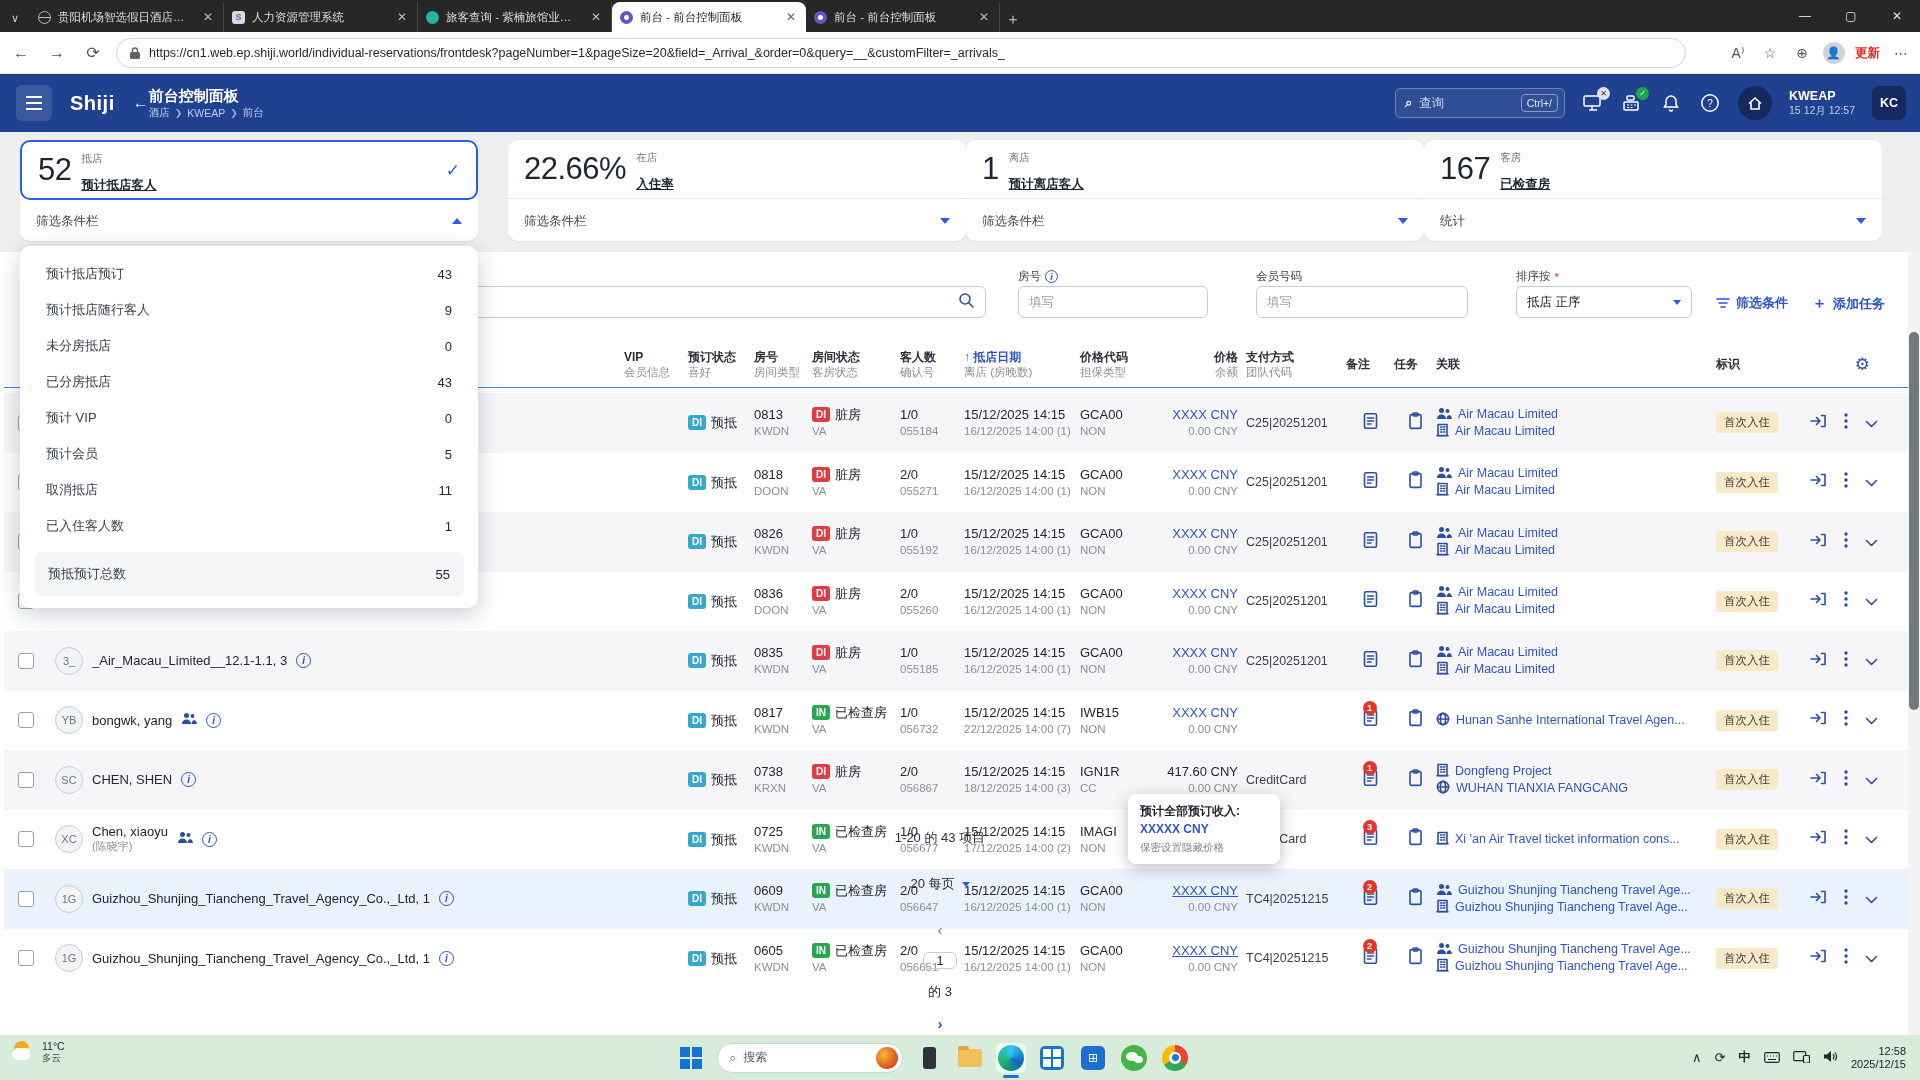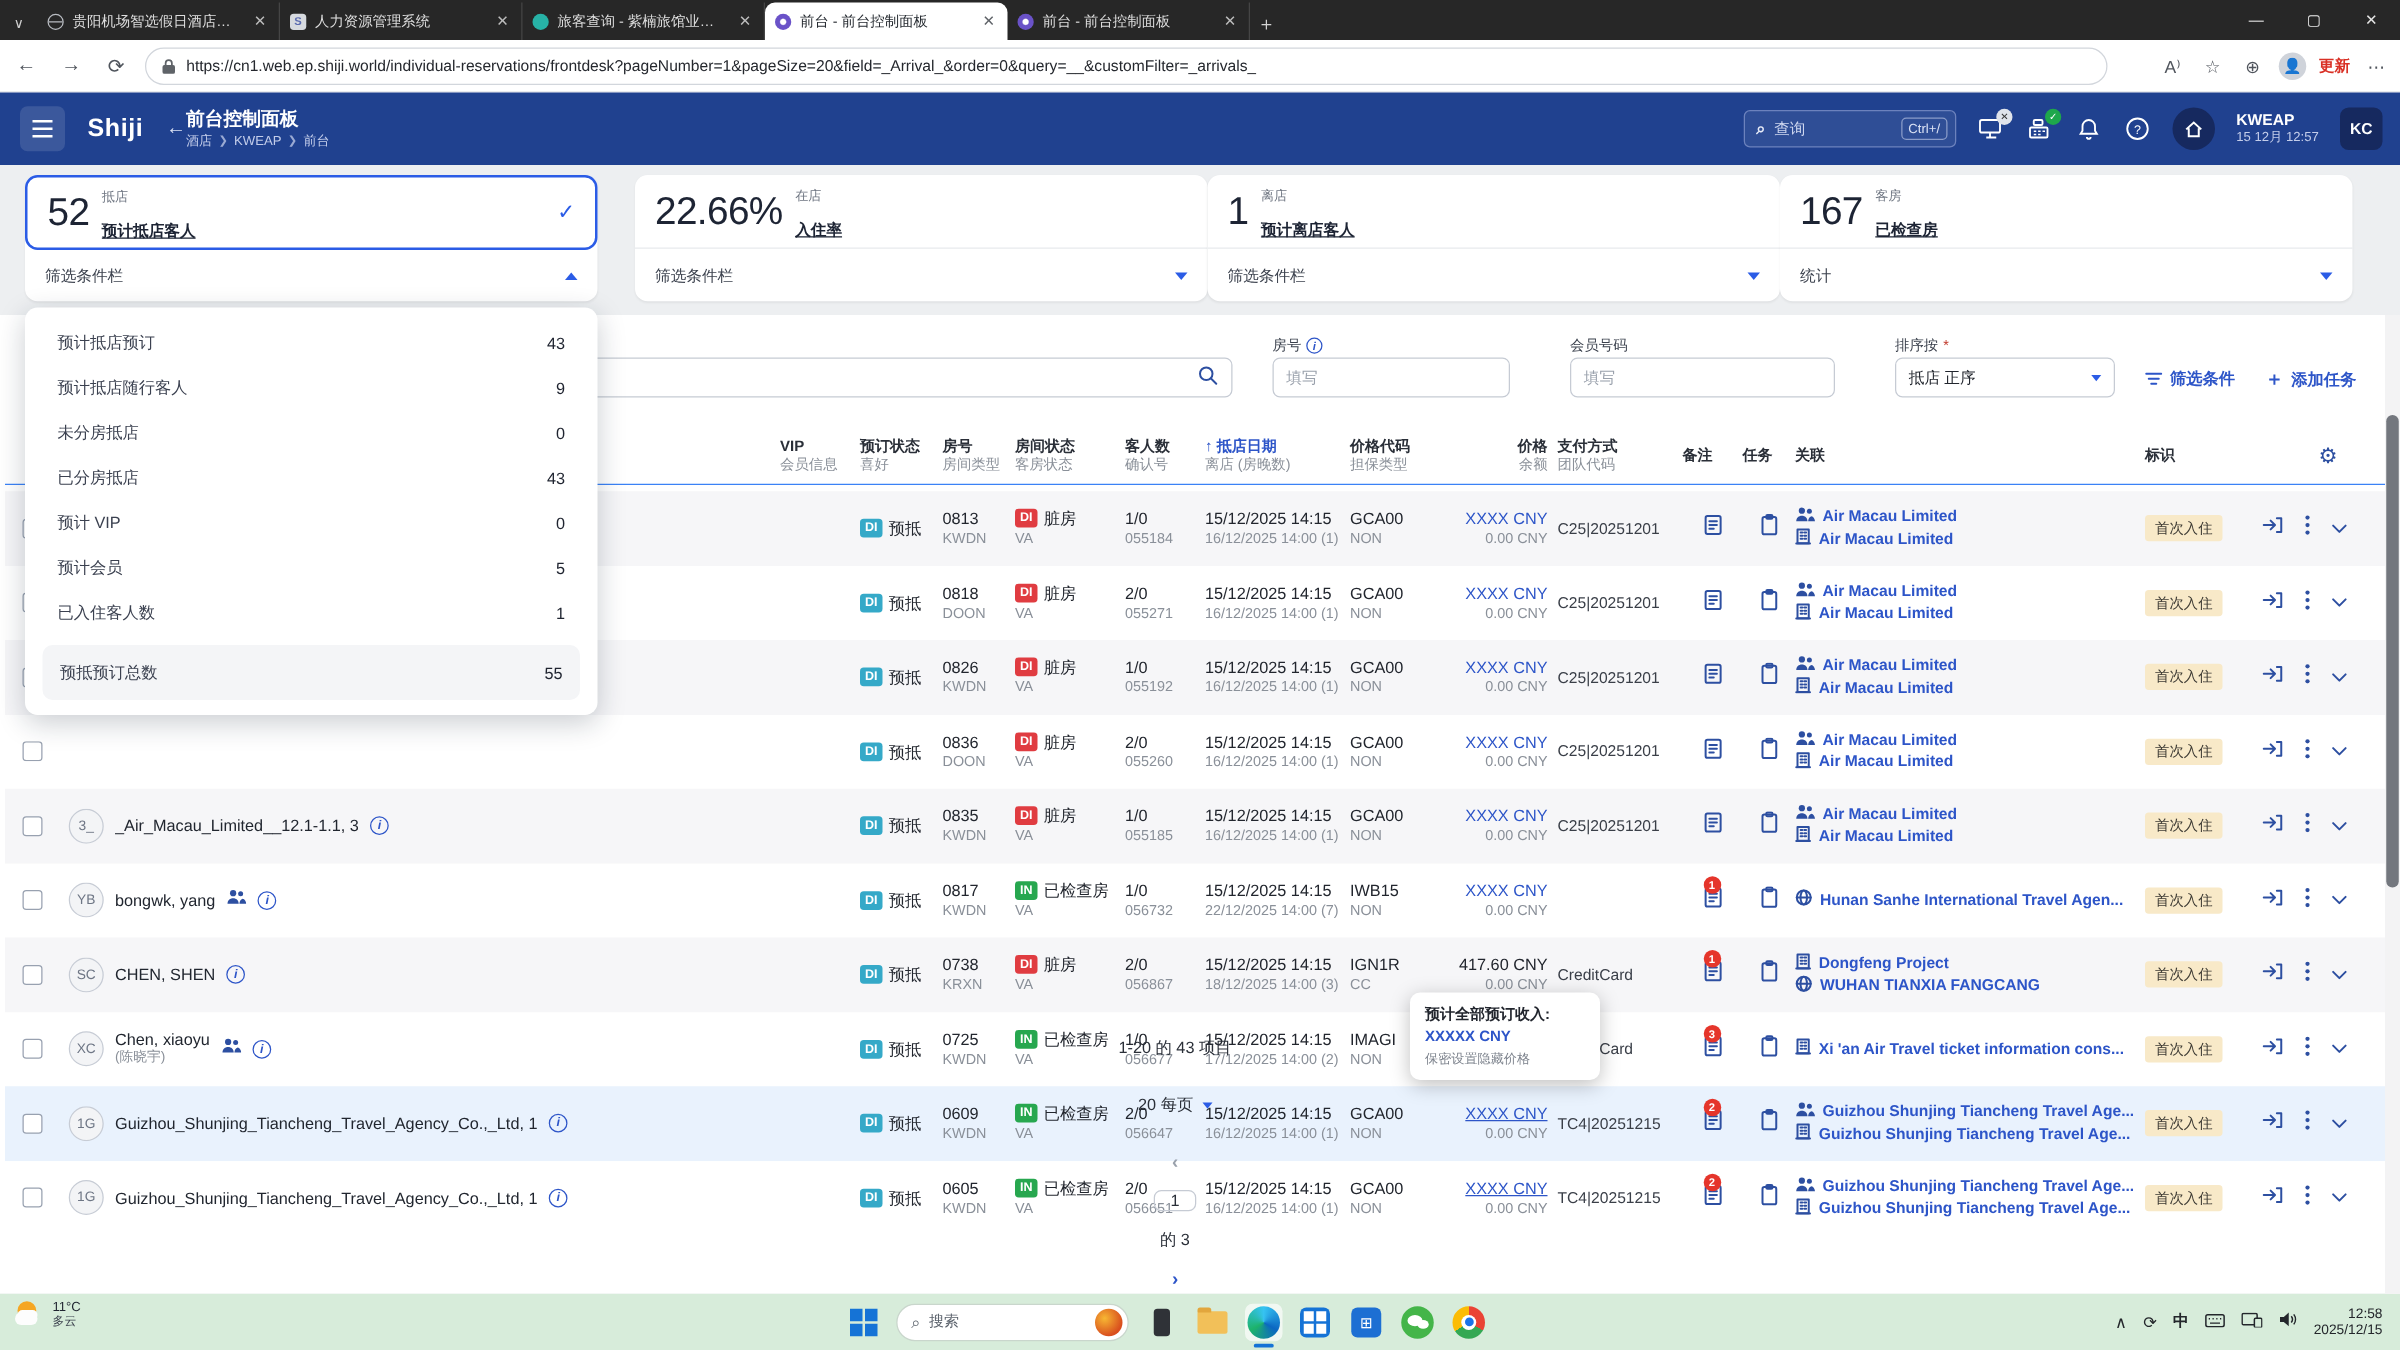--- a/index.html
+++ b/index.html
@@ -113,21 +113,21 @@
   .bdg.green{background:#27a74f;}
   .pricecell{text-align:right;padding-right:8px;}
   .price-blue{color:#2d55c8;}
   .price-blue-u{color:#2d55c8;text-decoration:underline;}
   .price-dark{color:#22262e;}
   .pricecell .l1{justify-content:flex-end;}
   .paycell{font-size:12.5px;color:#3a3f48;white-space:nowrap;}
   .iconcell{position:relative;display:flex;justify-content:center;}
   .notebadge{position:absolute;top:-8px;right:2px;min-width:14px;height:14px;border-radius:7px;background:#e5352b;color:#fff;font-size:9px;font-weight:bold;display:flex;align-items:center;justify-content:center;padding:0 3px;}
   .linkline{display:flex;align-items:center;gap:6px;line-height:17px;overflow:hidden;}
-  .linktxt{font-size:12.5px;color:#2d55c8;font-weight:bold;white-space:nowrap;overflow:hidden;text-overflow:ellipsis;max-width:252px;}
+  .linktxt{font-size:12.5px;color:#2d55c8;font-weight:normal;white-space:nowrap;overflow:hidden;text-overflow:ellipsis;max-width:252px;}
   .tagbdg{display:inline-block;background:#f8e9c8;color:#3d3a33;font-size:11.5px;padding:3px 8px;border-radius:3px;text-align:center;}
   .actioncell{display:flex;align-items:center;gap:17px;justify-content:flex-end;padding-right:26px;}
   svg.ic{stroke:#2d4fa1;fill:none;stroke-width:1.6;stroke-linecap:round;stroke-linejoin:round;}
   svg.icf{fill:#2d4fa1;stroke:none;}
 
   
   .pager{position:absolute;left:0;top:736px;width:1908px;height:44px;display:flex;align-items:center;justify-content:flex-end;gap:14px;padding-right:28px;font-size:13px;color:#2a2f38;flex-direction:column;}
   .pgsep{width:1px;height:22px;background:#dcdfe4;}
   .pgbox{width:34px;height:30px;border:1px solid #c6cbd4;border-radius:6px;display:flex;align-items:center;justify-content:center;}
   .pgarrow{color:#2d55c8;font-size:15px;font-weight:bold;}
@@ -1367,20 +1367,24 @@
       </div>
       <div class="dditem">
         <span>预计 VIP</span>
         <span class="ddcount">0</span>
       </div>
       <div class="dditem">
         <span>预计会员</span>
         <span class="ddcount">5</span>
       </div>
       <div class="dditem">
+        <span>取消抵店</span>
+        <span class="ddcount">11</span>
+      </div>
+      <div class="dditem">
         <span>已入住客人数</span>
         <span class="ddcount">1</span>
       </div>
       <div class="ddtotal">
         <span>预抵预订总数</span>
         <span class="ddcount">55</span>
       </div>
     </div>
 
   <div class="tooltip">

